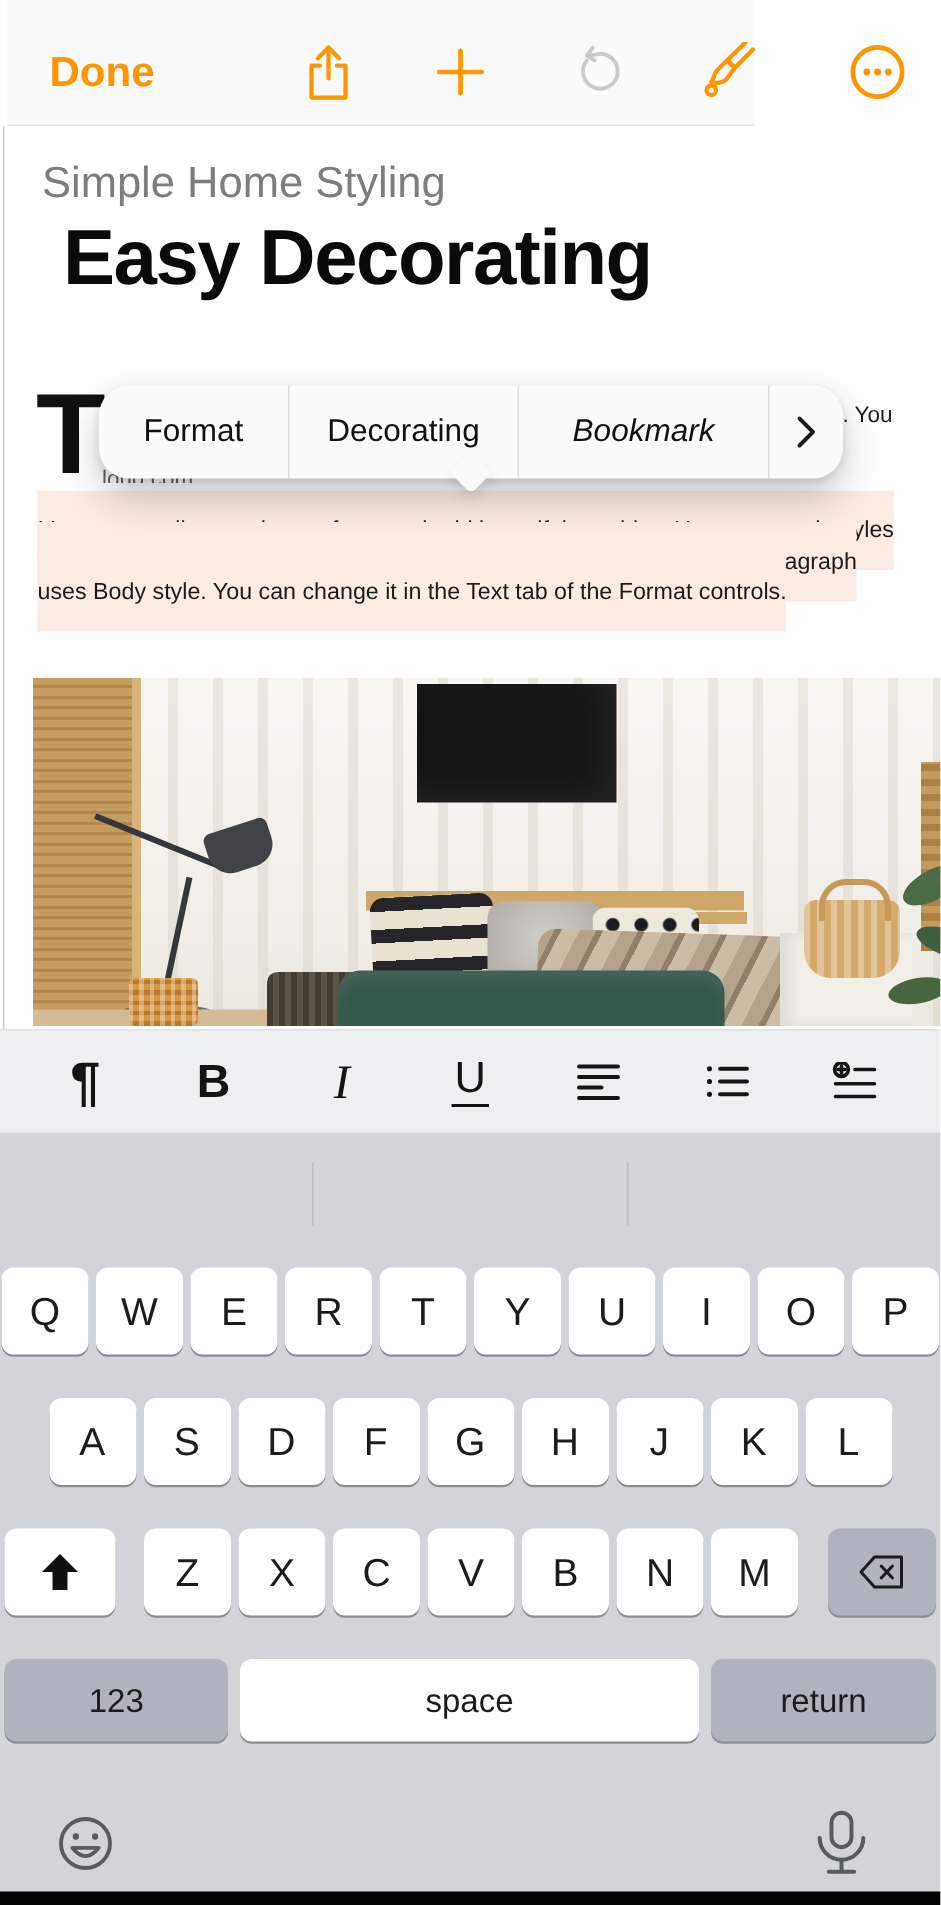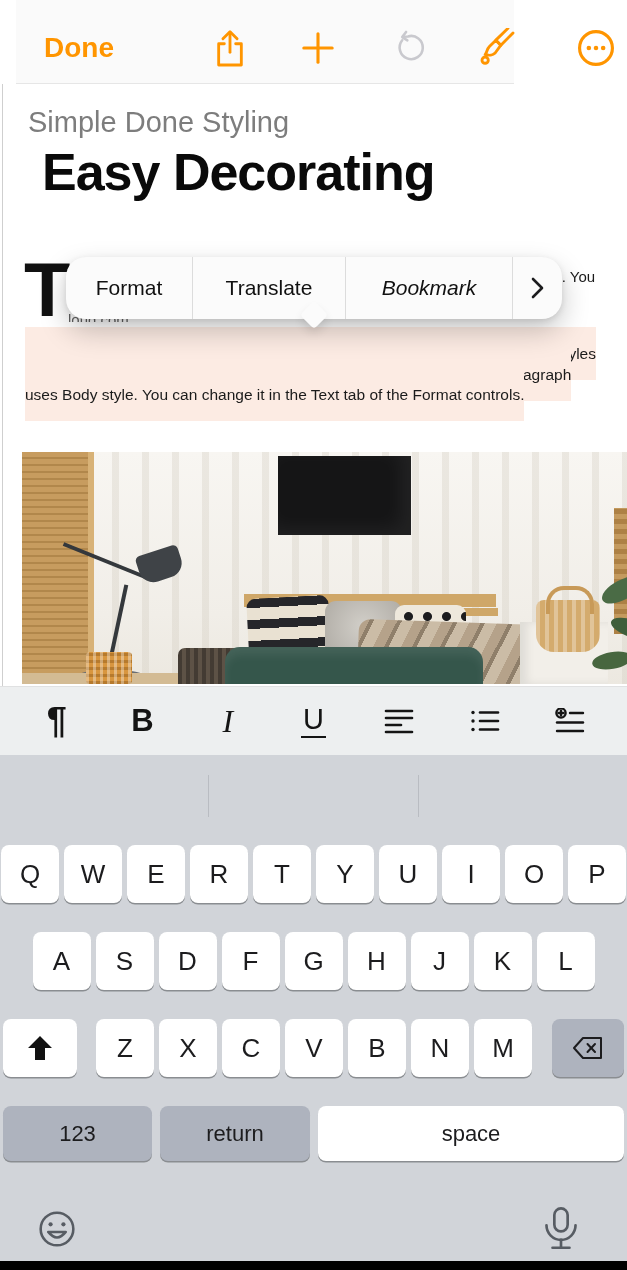--- a/index.html
+++ b/index.html
@@ -1,20 +1,20 @@
 <!DOCTYPE html>
 <html><head>
 <meta charset="utf-8">
 <style>
   * { margin:0; padding:0; box-sizing:border-box; }
   html,body { width:627px; height:1270px; }
   body { font-family:"Liberation Sans", sans-serif; background:#fff; position:relative; overflow:hidden; }
 
   
-  .navbar { position:absolute; left:16px; top:0; width:498px; height:84px; background:#fafafa; border-bottom:1px solid #e6e6e6;text-decoration:underline; }
+  .navbar { position:absolute; left:5px; top:0; width:498px; height:84px; background:#fafafa; border-bottom:1px solid #e6e6e6;text-decoration:underline; }
   .done-btn { position:absolute; left:28px; top:32px; font-size:28px; font-weight:700; color:#FF9500; }
   .nav-ic { position:absolute; top:24px; width:48px; height:48px; display:flex; align-items:center; justify-content:center; }
 
   
   .page-edge { position:absolute; left:2px; top:84px; width:1px; height:602px; background:#cfcfcf; }
   .doc-subtitle { position:absolute; left:28px; top:106px; font-size:29px; color:#7d7d7d; }
   .doc-title { position:absolute; left:42px; top:142px; font-size:52px; font-weight:700; color:#0a0a0a; letter-spacing:-1px; }
   .drop-cap { position:absolute; left:24px; top:252px; font-size:76px; line-height:1; font-weight:700; color:#111; }
   .frag-right { position:absolute; left:545px; top:268px; font-size:15px; color:#1b1b1b; }
   .frag-bottom { position:absolute; left:68px; top:311px; width:95px; height:11px; overflow:hidden; font-size:15px; color:#454545; opacity:.85; }
@@ -135,34 +135,34 @@
       <circle cx="14" cy="14" r="11.5" stroke="#FF9500" stroke-width="2.2"></circle>
       <circle cx="9" cy="14" r="1.6" fill="#FF9500"></circle>
         <circle cx="14" cy="14" r="1.6" fill="#FF9500"></circle>
         <circle cx="19" cy="14" r="1.6" fill="#FF9500"></circle>
     </svg>
   </div>
 </div>
 
 <div class="page-edge"></div>
 
-<div class="doc-subtitle">Simple Done Styling</div>
+<div class="doc-subtitle">Simple Home Styling</div>
 <div class="doc-title">Easy Decorating</div>
 
 <div class="drop-cap">T</div>
 <div class="frag-right">ng. You</div>
 <div class="frag-bottom">loud.com</div>
 
 <div class="body-par"><span>It’s easy to edit text, change fonts and add beautiful graphics. Use paragraph styles to get a consistent look throughout your document. For example, this paragraph uses Body style. You can change it in the Text tab of the Format controls.</span></div>
 
 <div class="ctx-menu">
   <div class="ctx-tail"></div>
   <div class="ctx-item ctx-w1">Format</div>
   <div class="ctx-sep"></div>
-  <div class="ctx-item ctx-w2">Translate</div>
+  <div class="ctx-item ctx-w2">Decorating</div>
   <div class="ctx-sep"></div>
   <div class="ctx-item ctx-w3">Bookmark</div>
   <div class="ctx-sep"></div>
   <div class="ctx-item ctx-w4">
     <svg width="13" height="22" viewBox="0 0 13 22" fill="none" stroke="#1c1c1e" stroke-width="2.6" stroke-linecap="round" stroke-linejoin="round">
       <path d="M2 2 L11 11 L2 20"></path>
     </svg>
   </div>
 </div>
 
@@ -281,22 +281,22 @@
       <svg width="32" height="24" viewBox="0 0 32 24" fill="none" stroke="#1c1c1e" stroke-width="2" stroke-linejoin="round" stroke-linecap="round">
         <path d="M11 2 H29 V22 H11 L2 12 Z"></path>
         <path d="M15.5 8 L23 16"></path>
           <path d="M23 8 L15.5 16"></path>
       </svg>
     </div>
   </div>
 
   <div class="kb-row row4" style="top:351px; gap:8px;">
     <div class="key gray key-123">123</div>
+    <div class="key key-space">space</div>
     <div class="key gray key-return">return</div>
-    <div class="key key-space">space</div>
   </div>
 
   <div class="kb-bottom-ic" style="left:33px; top:450px;">
     <svg width="42" height="42" viewBox="0 0 36 36" fill="none" stroke="#575c63" stroke-width="2.2">
       <circle cx="18" cy="18" r="14"></circle>
       <circle cx="12.5" cy="14" r="1.8" fill="#575c63" stroke="none"></circle>
       <circle cx="23.5" cy="14" r="1.8" fill="#575c63" stroke="none"></circle>
       <path d="M10.5 20.5 Q18 30 25.5 20.5 Z" stroke-linejoin="round"></path>
     </svg>
   </div>

